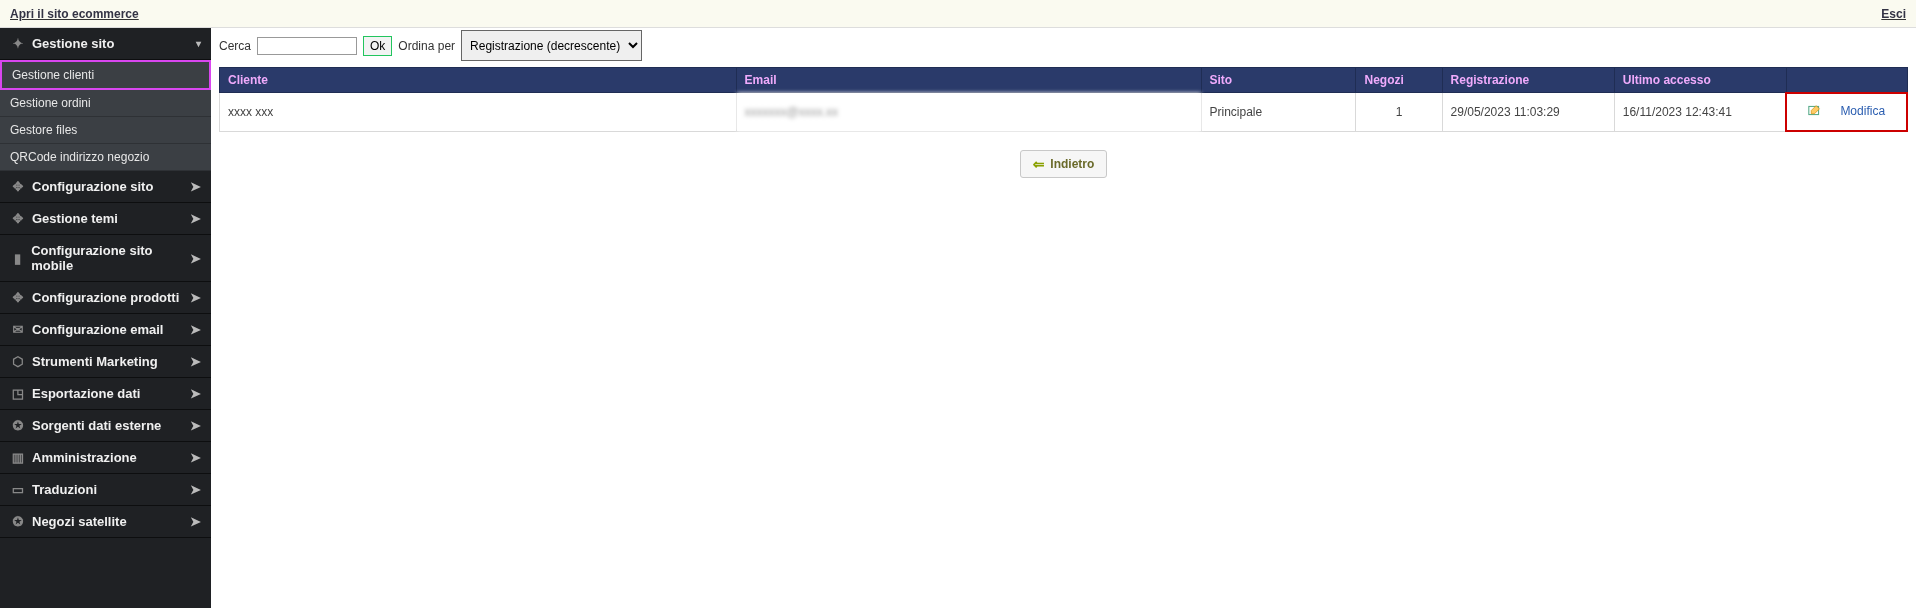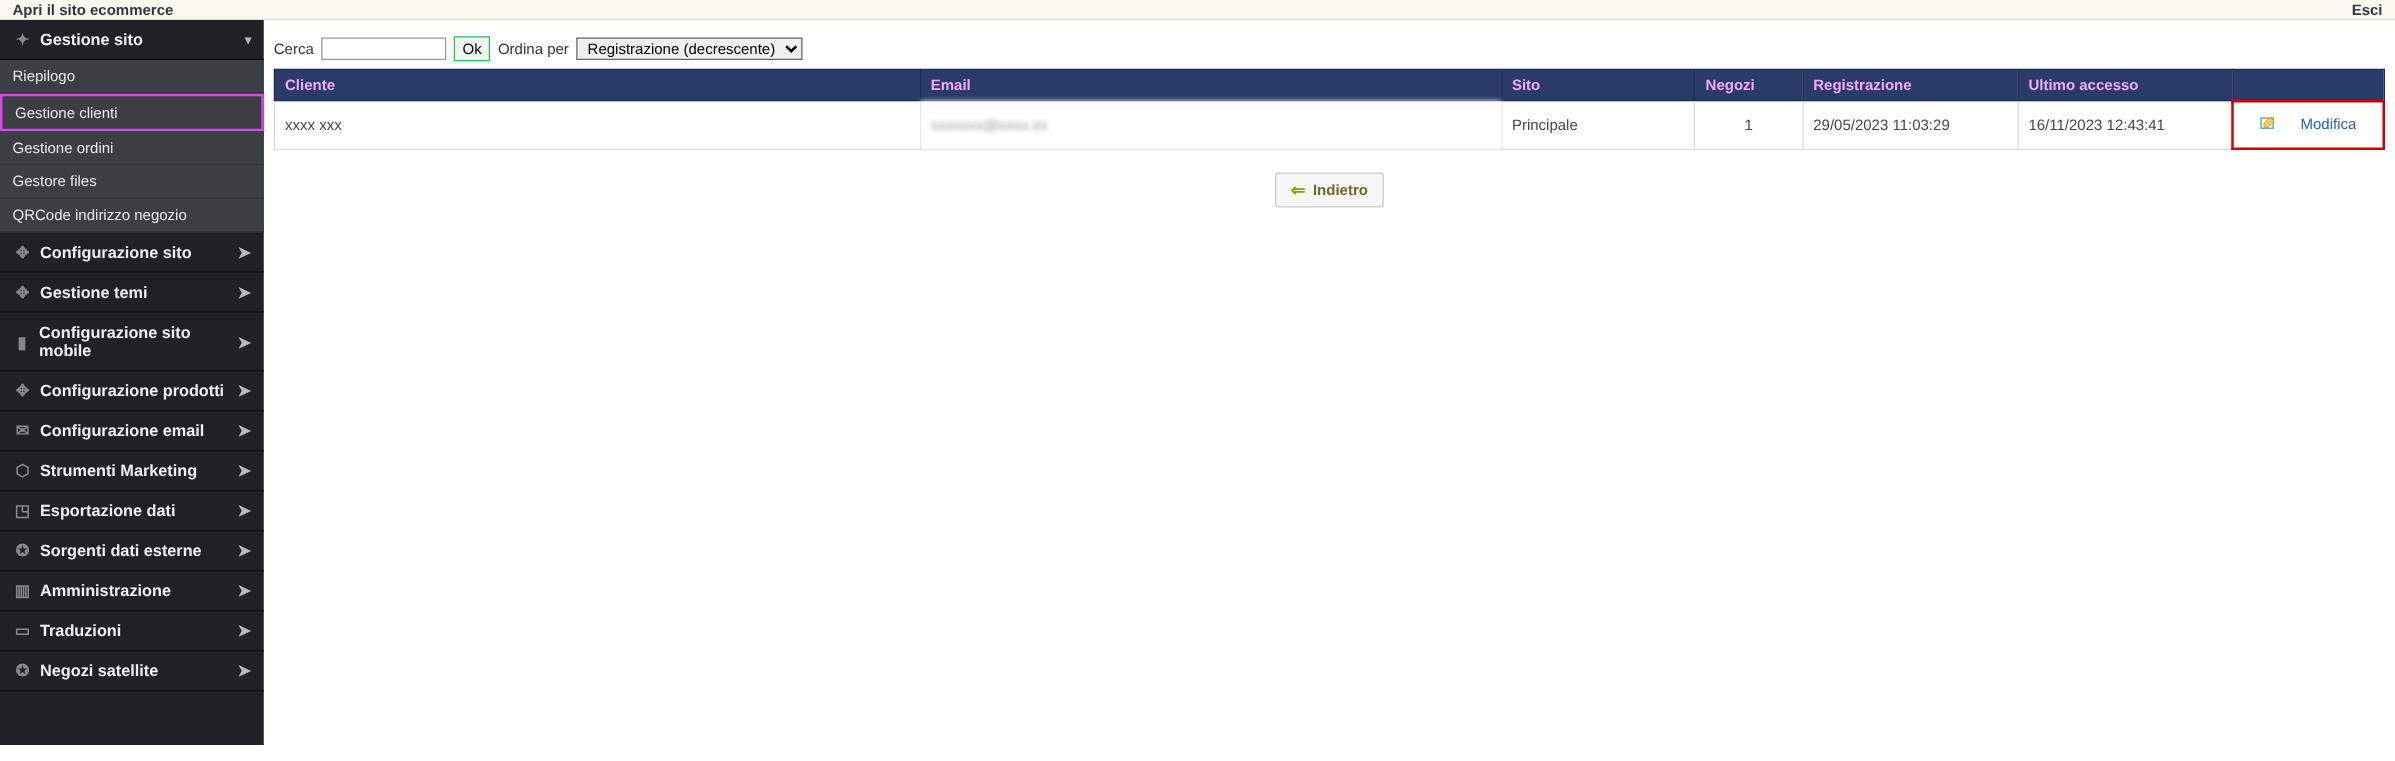--- a/index.html
+++ b/index.html
@@ -1,37 +1,37 @@
 <!DOCTYPE html>
 <html><head>
 <meta charset="utf-8">
 <style>
   * { box-sizing: border-box; margin: 0; padding: 0; }
   body { font-family: Arial, Helvetica, sans-serif; font-size: 12px; color: #333; background: #fff; }
 
-  .topbar { background: #fafaf0; border-bottom: 1px solid #ddd; padding: 4px 10px; display: flex; justify-content: space-between; align-items: center; height: 16px; }
+  .topbar { background: #fafaf0; border-bottom: 1px solid #ddd; padding: 4px 10px; display: flex; justify-content: space-between; align-items: center; height: 28px; text-decoration: underline; }
   .topbar a { color: #334; font-weight: bold; font-size: 12px; text-decoration: none; }
 
   .layout { display: flex; }
 
   .sidebar { width: 211px; background: #1f2124; color: #f0f0f0; min-height: 580px; }
   .sidebar .menu-header { display: flex; align-items: center; justify-content: space-between; padding: 8px 10px; font-weight: bold; font-size: 13px; cursor: pointer; border-bottom: 1px solid #0d0e0f; }
   .sidebar .menu-header .icon { width: 16px; display:inline-flex; justify-content:center; margin-right: 6px; color:#888; }
   .sidebar .menu-header .label-wrap { display:flex; align-items:center; flex:1; }
   .sidebar .sub-item { padding: 6px 10px 6px 10px; background: #3b3f44; border-bottom: 1px solid #2e3135; cursor: pointer; color:#e7e7e7; }
   .sidebar .sub-item.active { border: 2px solid #d946ef; }
   .expand-indicator { color:#bbb; }
   .expanded-indicator { color:#bbb; font-size:10px; }
 
-  .main { flex: 1; padding: 13px 8px; }
+  .main { flex: 1; padding: 2px 8px; }
   .search-row { display:flex; align-items:center; gap:6px; margin-bottom:6px; }
   .search-row label { font-size:12px; }
   .search-row input[type=text] { width:100px; height:18px; border:1px solid #999; background:#fff; padding:1px 3px; }
   .search-row button { height:20px; padding:1px 6px; border:1px solid #22c55e; background:#f3f3f3; cursor:pointer; font-size:12px; }
-  .search-row select { height:18px; border:1px solid #666; background:#efefef; padding:0 4px; font-size:12px; }
+  .search-row select { height:31px; border:1px solid #666; background:#efefef; padding:0 4px; font-size:12px; }
 
   table.data { width:100%; border-collapse: collapse; }
   table.data th { background:#2a3a6a; color:#f0abfc; text-align:left; padding:5px 8px; font-weight:bold; font-size:12px; border:1px solid #1f2d54; }
   table.data td { background:#fff; border:1px solid #d9d9d9; padding:10px 8px; font-size:12px; color:#444; }
   table.data td.center { text-align:center; }
   table.data td.email { color:#999; filter: blur(2px); }
 
   .action-cell { border:2px solid #cc0000 !important; text-align:center; }
   .btn-modifica { display:inline-flex; align-items:center; gap:19px; text-decoration:none; color:#2a5db0; cursor:pointer; }
 
@@ -52,21 +52,20 @@
 <div class="layout">
   <div class="sidebar">
 
     <div class="menu-header">
       <span class="label-wrap">
         <span class="icon">✦</span>
         <span>Gestione sito</span>
       </span>
       <span class="expanded-indicator">▾</span>
     </div>
-    <div class="sub-item">Riepilogo</div>
     <div class="sub-item active">Gestione clienti</div>
     <div class="sub-item">Gestione ordini</div>
     <div class="sub-item">Gestore files</div>
     <div class="sub-item">QRCode indirizzo negozio</div>
 
     <div class="menu-header">
       <span class="label-wrap">
           <span class="icon">✥</span>
           <span>Configurazione sito</span>
         </span>

